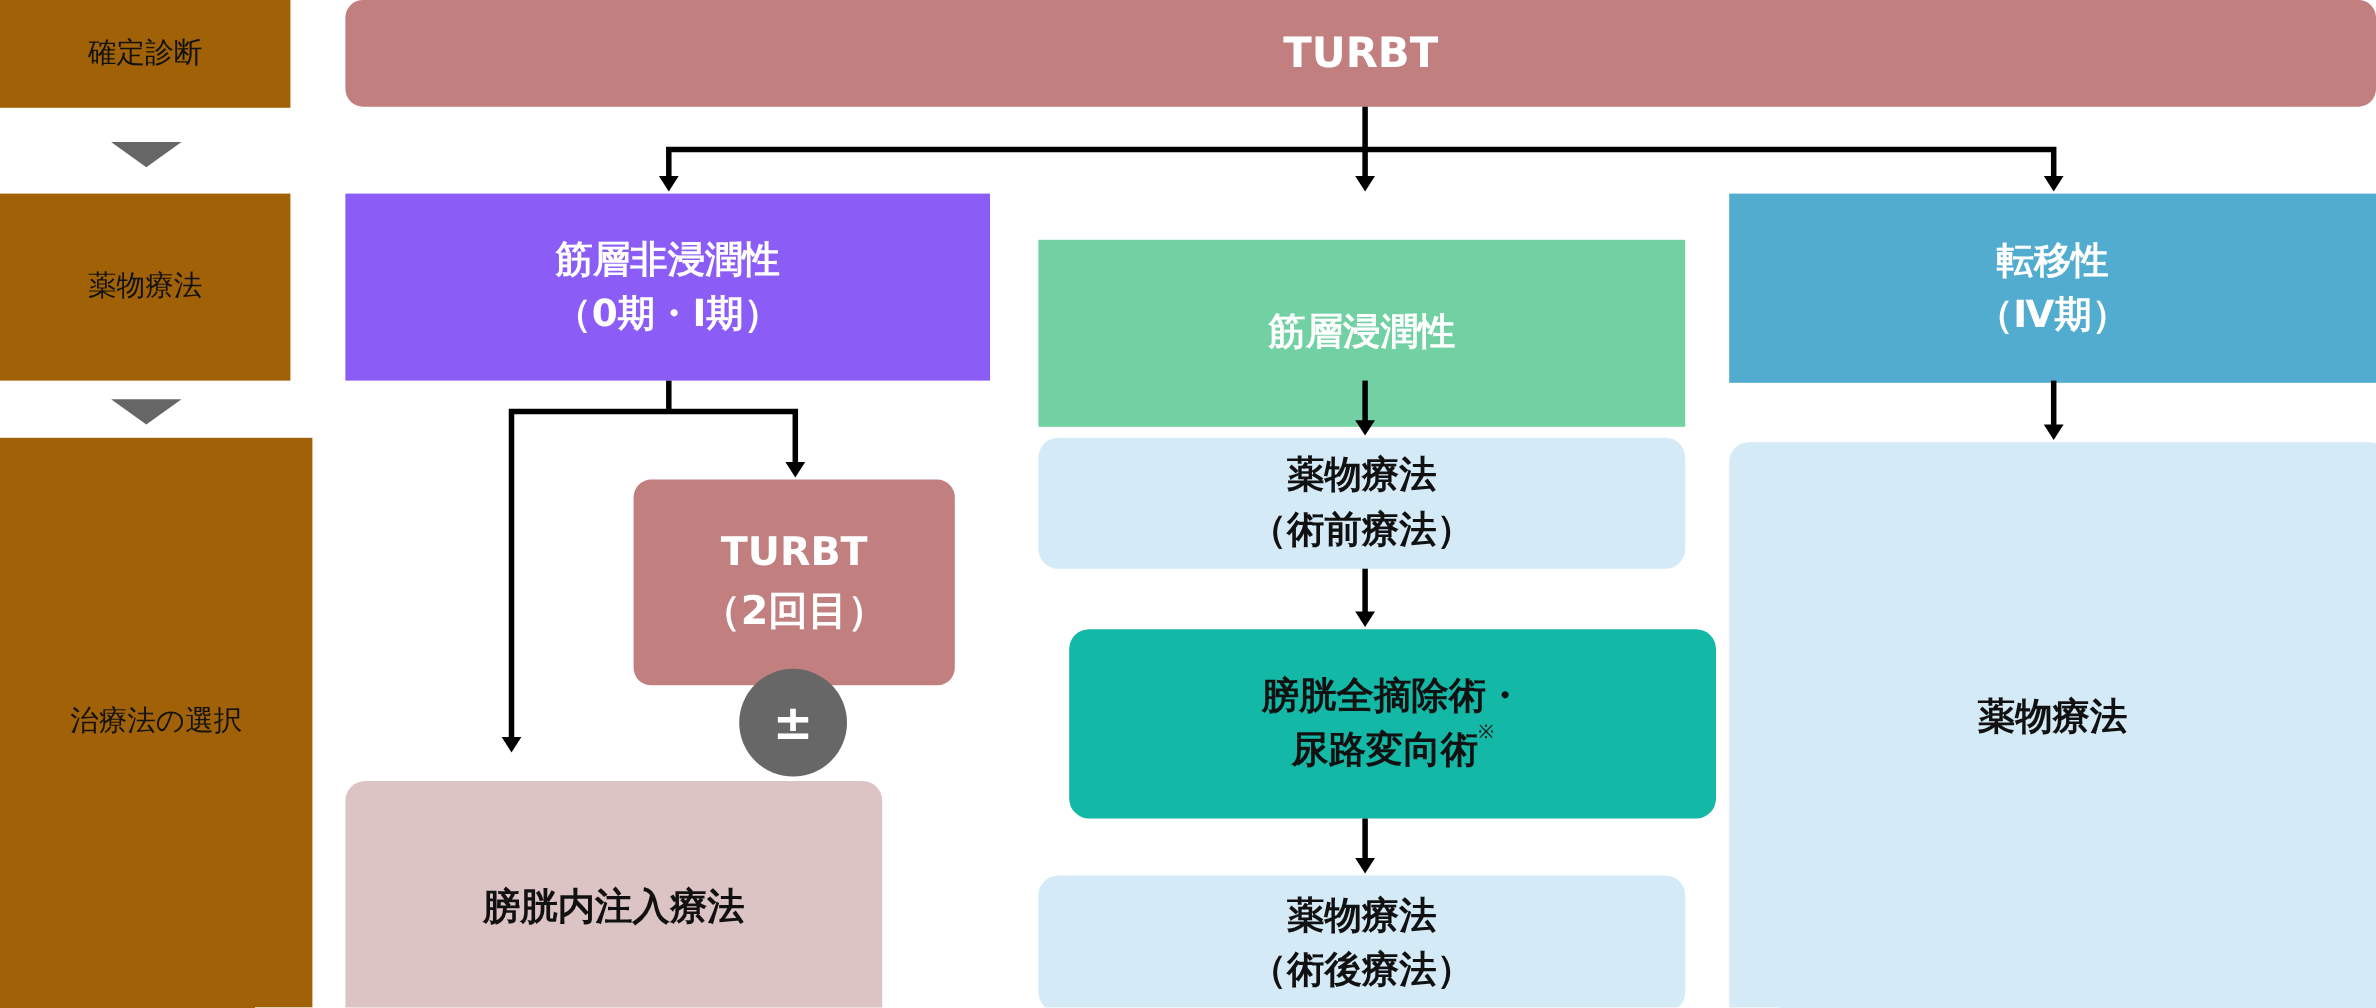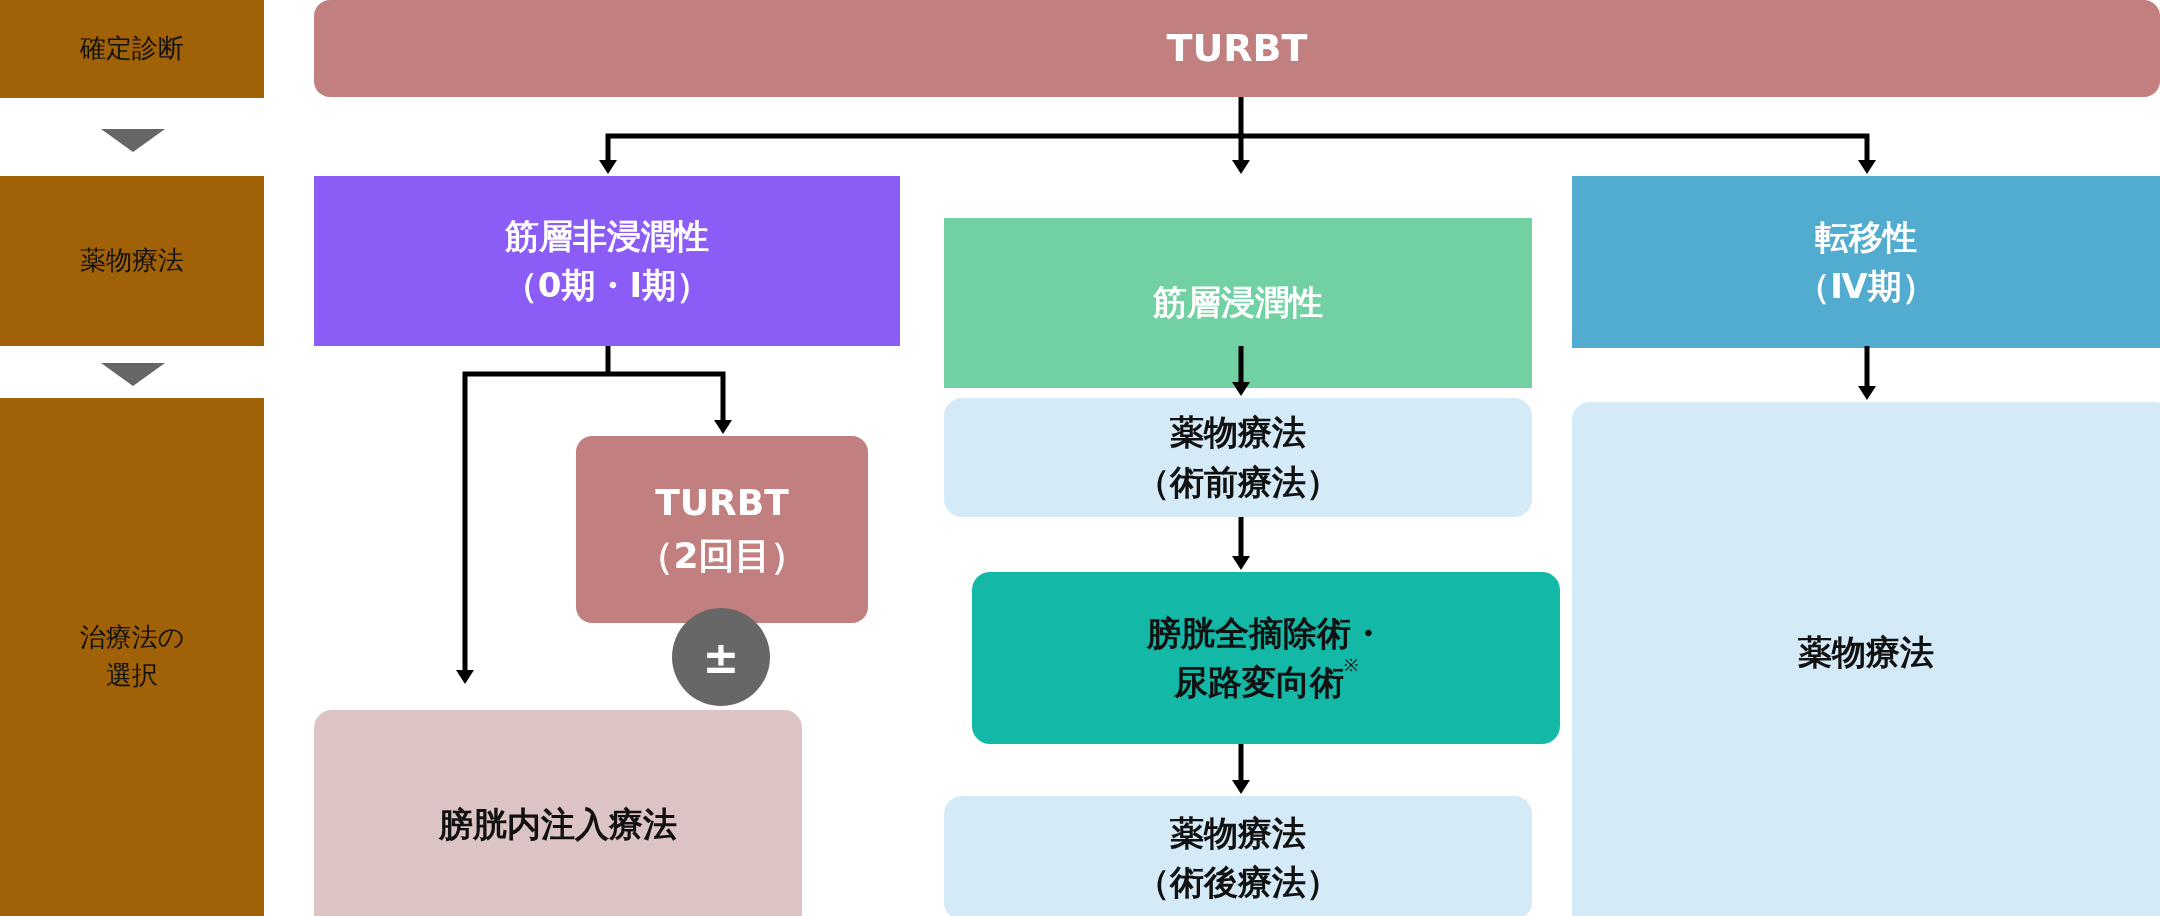--- a/index.html
+++ b/index.html
@@ -26,21 +26,21 @@
 <body>
 
 <div class="abs label-col" style="left:0;top:0;width:264px;height:98px;">
   <span>確定診断</span>
 </div>
 <div class="abs tri" style="left:101px;top:129px;"></div>
 <div class="abs label-col" style="left:0;top:176px;width:264px;height:170px;">
   <span>薬物療法</span>
 </div>
 <div class="abs tri" style="left:101px;top:363px;"></div>
-<div class="abs label-col" style="left:0;top:398px;width:264px;height:518px;flex-direction:column;">
+<div class="abs label-col" style="left:0;top:398px;width:284px;height:518px;">
   <span>治療法の</span>
   <span>選択</span>
 </div>
 
 <div class="abs box white rounded" style="left:314px;top:0;width:1846px;height:97px;background:#c27f80;font-size:38px;">
   <span>TURBT</span>
 </div>
 
 <div class="abs box white stage" style="left:314px;top:176px;width:586px;height:170px;background:#8b5cf6;">
   <span>筋層非浸潤性</span>

